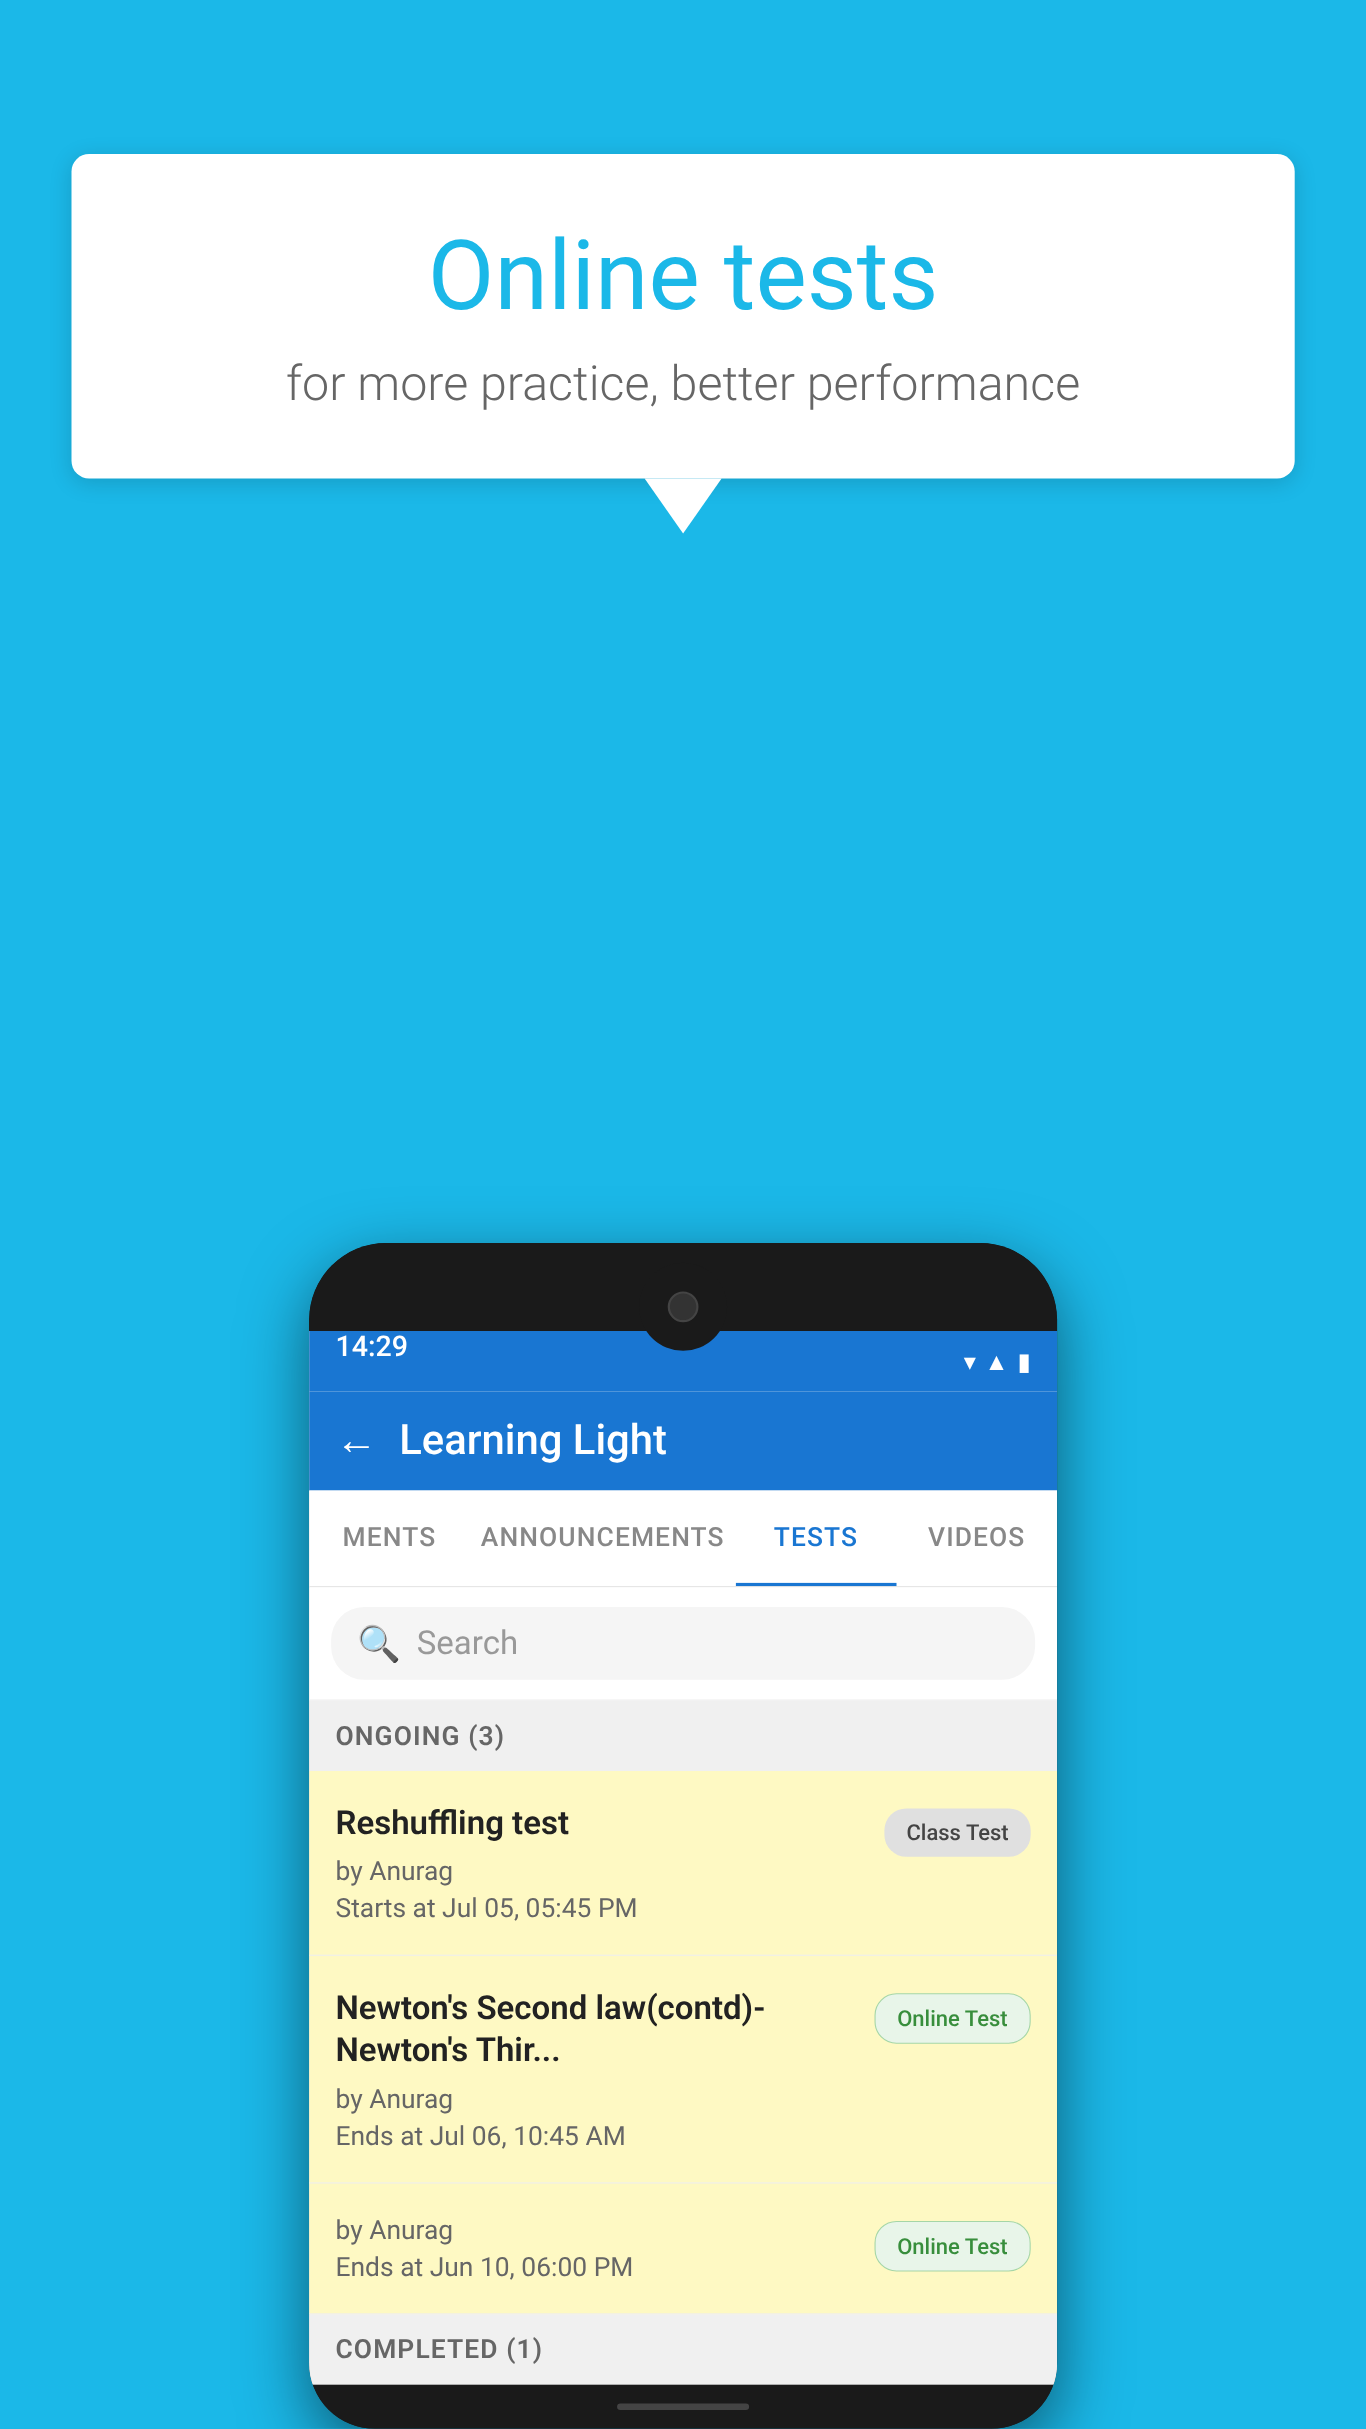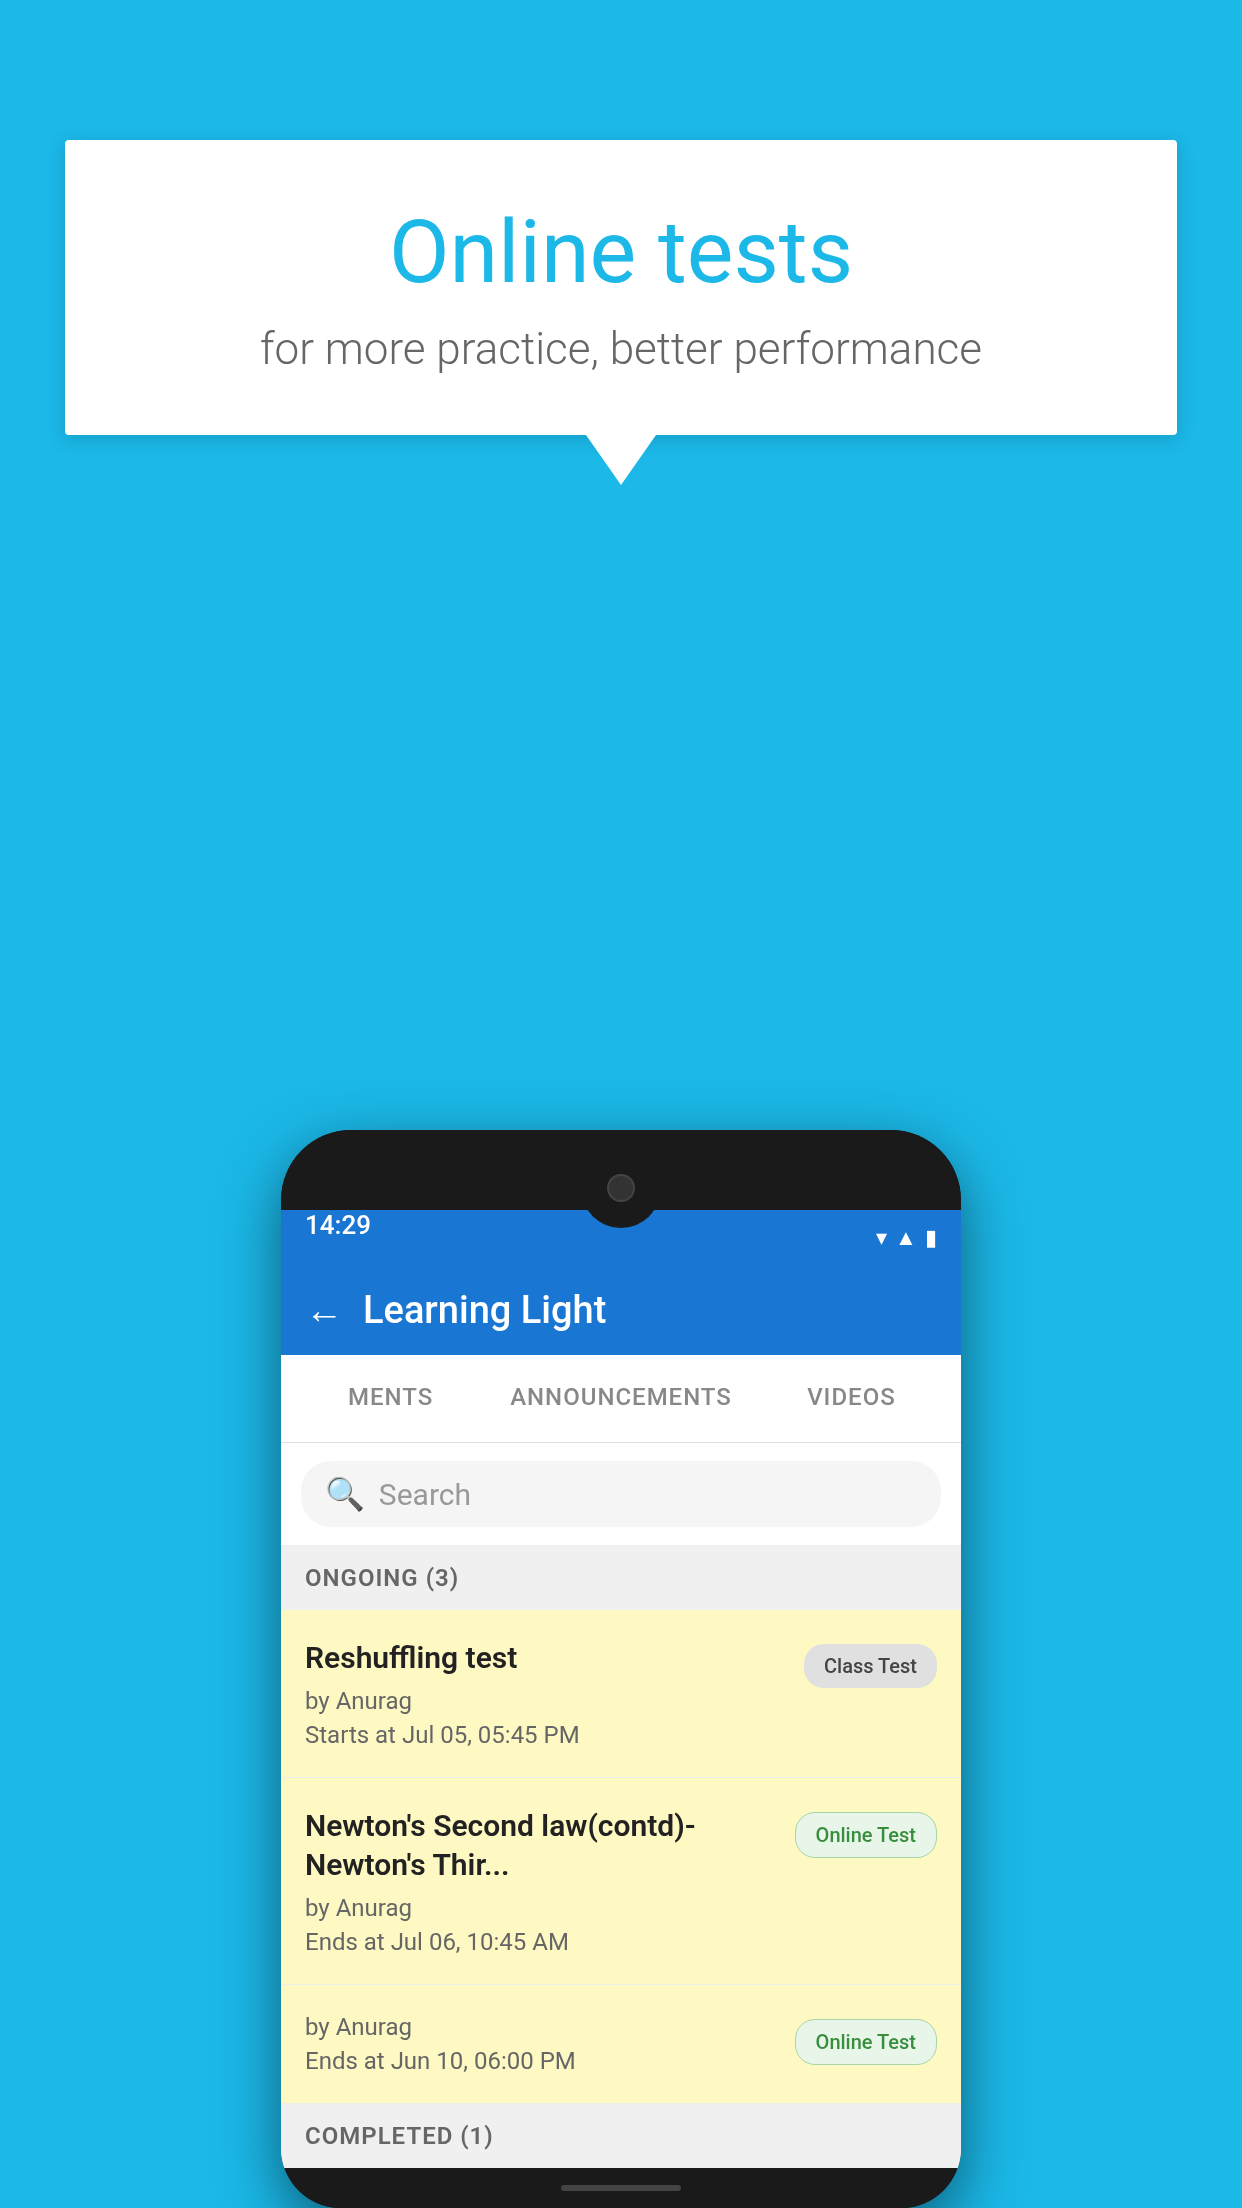--- a/index.html
+++ b/index.html
@@ -20,21 +20,21 @@
       top: 140px;
       left: 65px;
       right: 65px;
       display: flex;
       flex-direction: column;
       align-items: center;
     }
 
     .speech-bubble {
       background: white;
-      border-radius: 4px;
+      border-radius: 16px;
       padding: 60px 80px;
       width: 100%;
       text-align: center;
       box-shadow: 0 4px 20px rgba(0,0,0,0.15);
     }
 
     .speech-bubble h1 {
       font-size: 88px;
       font-weight: 400;
       color: #1BB8E8;
@@ -341,20 +341,21 @@
       </div>
 
       <div class="app-header">
         <span class="back-arrow">←</span>
         <span class="app-title">Learning Light</span>
       </div>
 
       <div class="tabs-container">
         <div class="tab">MENTS</div>
         <div class="tab">ANNOUNCEMENTS</div>
+        <div class="tab active">TESTS</div>
         <div class="tab">VIDEOS</div>
       </div>
 
       <div class="search-container">
         <div class="search-bar">
           <span class="search-icon-svg">🔍</span>
           <span class="search-text">Search</span>
         </div>
       </div>
 

